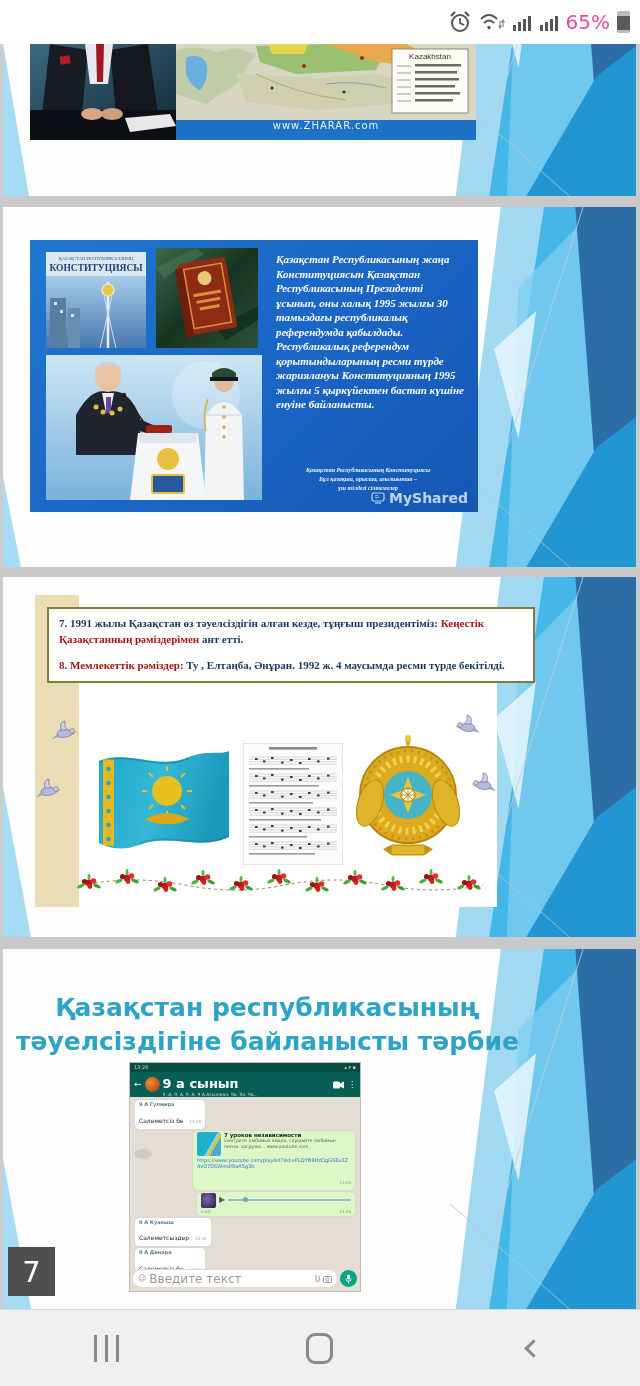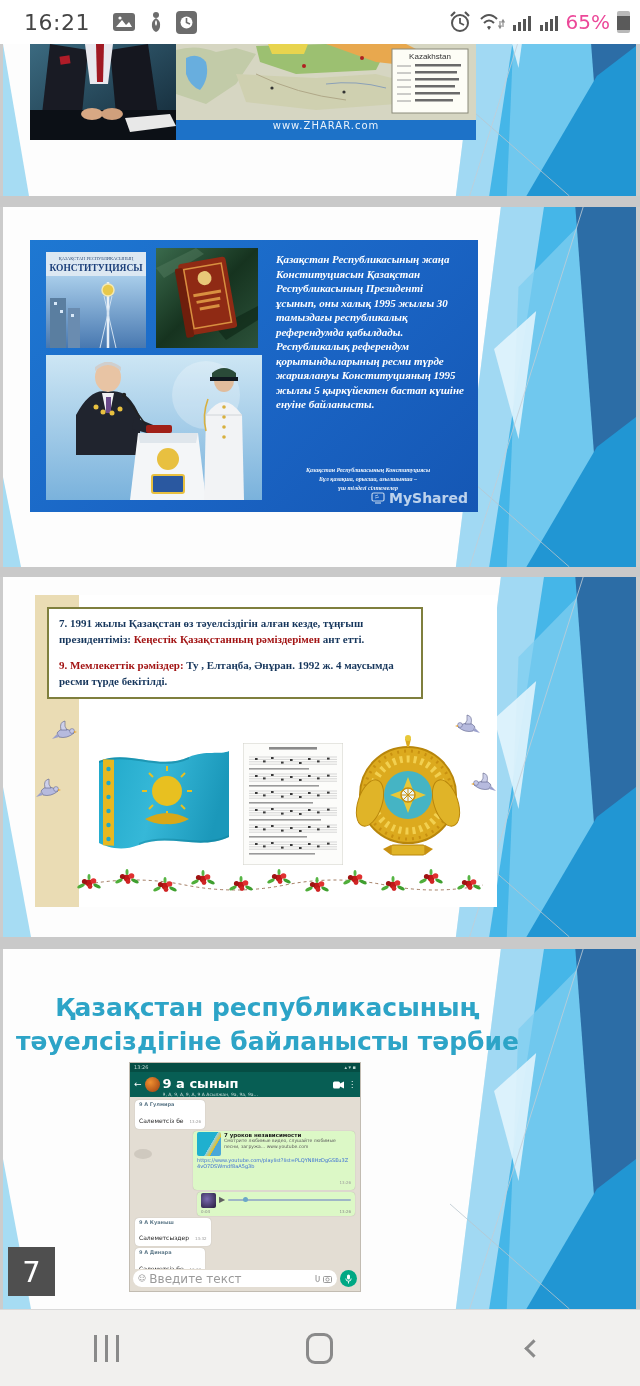--- a/index.html
+++ b/index.html
@@ -43,21 +43,21 @@
            font-family:"Liberation Serif","DejaVu Serif",serif;font-style:italic;font-weight:bold;
            font-size:11px;line-height:1.32;text-align:left;}
   .s2-cap{position:absolute;left:238px;top:226px;width:200px;color:#eaf2fb;
           font-family:"Liberation Serif",serif;font-style:italic;font-weight:bold;
           font-size:6px;line-height:1.5;text-align:center;}
   .s2-ms{position:absolute;right:10px;bottom:6px;display:flex;align-items:center;gap:4px;
          color:#d9e7f6;font-size:14px;font-weight:bold;opacity:.85;text-align:center;}
   
   .s3-inner{position:absolute;left:32px;top:18px;width:462px;height:312px;background:#ffffff;}
   .s3-band{position:absolute;left:0;top:0;width:44px;height:100%;background:#eadcb4;}
-  .s3-box{position:absolute;left:12px;top:12px;width:376px;background:#ffffff;
+  .s3-box{position:absolute;left:12px;top:12px;width:488px;background:#ffffff;
           border:2px solid #7f7f3d;padding:7px 10px;
           font-family:"Liberation Serif","DejaVu Serif",serif;font-weight:bold;
           font-size:11px;line-height:1.45;color:#16365c;text-align:left;}
   .s3-box p{margin:0;}
   .s3-box p + p{margin-top:10px;}
   .red{color:#a31515;}
   .dove{position:absolute;width:28px;height:24px;}
   .s3-flag{position:absolute;left:58px;top:150px;width:142px;height:116px;}
   .s3-anthem{position:absolute;left:208px;top:148px;width:100px;height:122px;}
   .s3-emblem{position:absolute;left:318px;top:138px;width:110px;height:130px;}
@@ -140,38 +140,20 @@
       <circle cx="21" cy="12" r="2.4" fill="#c6c9e6" stroke="#5a5f88" stroke-width="0.5"></circle>
       <path d="M23,12 L26,13 L23,14 Z" fill="#e0a030"></path>
       <path d="M6,15 L1,20 L8,18 Z" fill="#9ba0cc"></path>
     </symbol>
   </defs>
 </svg>
 
 <div class="screen">
 
   <div class="statusbar">
-    <div class="sb-left">
-      <span class="sb-time">16:21</span>
-      <svg width="24" height="20" viewBox="0 0 24 20">
-          <rect x="1" y="1" width="22" height="18" rx="3" fill="#6c6c6c"></rect>
-          <polygon points="4,15 10,8 14,13 17,10 20,15" fill="#fff"></polygon>
-          <circle cx="8" cy="6" r="1.6" fill="#fff"></circle>
-        </svg>
-      <svg width="16" height="22" viewBox="0 0 16 22">
-          <circle cx="8" cy="4" r="3" fill="#6c6c6c"></circle>
-          <path d="M8,7 Q3,10 4,16 Q5,20 8,21 Q11,20 12,16 Q13,10 8,7 Z" fill="#6c6c6c"></path>
-          <path d="M8,9 Q6,12 8,15 Q10,12 8,9Z" fill="#fff"></path>
-        </svg>
-      <svg width="21" height="23" viewBox="0 0 21 23">
-          <rect x="0" y="0" width="21" height="23" rx="4" fill="#6c6c6c"></rect>
-          <circle cx="10.5" cy="11.5" r="6" fill="#fff"></circle>
-          <path d="M10.5,7 L10.5,11.5 L14,13" stroke="#6c6c6c" stroke-width="1.6" fill="none"></path>
-        </svg>
-    </div>
     <div class="sb-right">
       <svg width="24" height="24" viewBox="0 0 24 24">
           <circle cx="12" cy="13" r="8" fill="none" stroke="#555" stroke-width="2"></circle>
           <path d="M12,8 L12,13 L16,15" stroke="#555" stroke-width="1.8" fill="none"></path>
           <path d="M3,6 L7,2 M21,6 L17,2" stroke="#555" stroke-width="2.2"></path>
         </svg>
       <svg width="26" height="22" viewBox="0 0 26 22">
           <path d="M2,8 Q10,0 18,8" fill="none" stroke="#555" stroke-width="2"></path>
           <path d="M5,12 Q10,7 15,12" fill="none" stroke="#555" stroke-width="2"></path>
           <path d="M8,16 Q10,14 12,16 L10,19 Z" fill="#555"></path>
@@ -380,21 +362,21 @@
     <div class="facet-wrap">
       <svg preserveAspectRatio="none">
           <use href="#facetsym"></use>
         </svg>
     </div>
     <div class="corner-tri"></div>
     <div class="s3-inner">
       <div class="s3-band"></div>
       <div class="s3-box">
         <p><span>7. 1991 жылы Қазақстан өз тәуелсіздігін алған кезде, тұңғыш президентіміз: </span><span class="red">Кеңестік Қазақстанның рәміздерімен</span><span> ант етті.</span></p>
-        <p><span class="red">9. Мемлекеттік рәміздер:</span><span>  Ту , Елтаңба, Әнұран. 1992 ж. 4 маусымда ресми түрде бекітілді.</span></p>
+        <p><span class="red">8. Мемлекеттік рәміздер:</span><span>  Ту , Елтаңба, Әнұран. 1992 ж. 4 маусымда ресми түрде бекітілді.</span></p>
       </div>
       <svg class="dove" style="left:16px;top:124px">
           <use href="#dovesym"></use>
         </svg>
       <svg class="dove" style="left:0px;top:182px">
           <use href="#dovesym"></use>
         </svg>
       <svg class="dove" style="left:418px;top:118px;transform:scaleX(-1)">
           <use href="#dovesym"></use>
         </svg>

